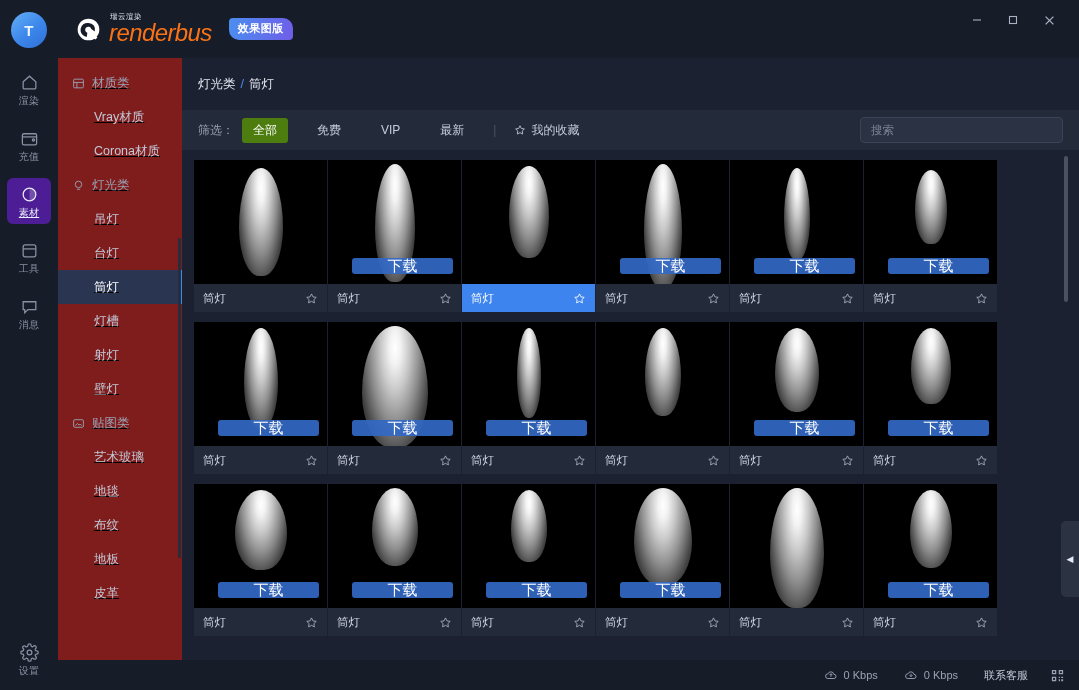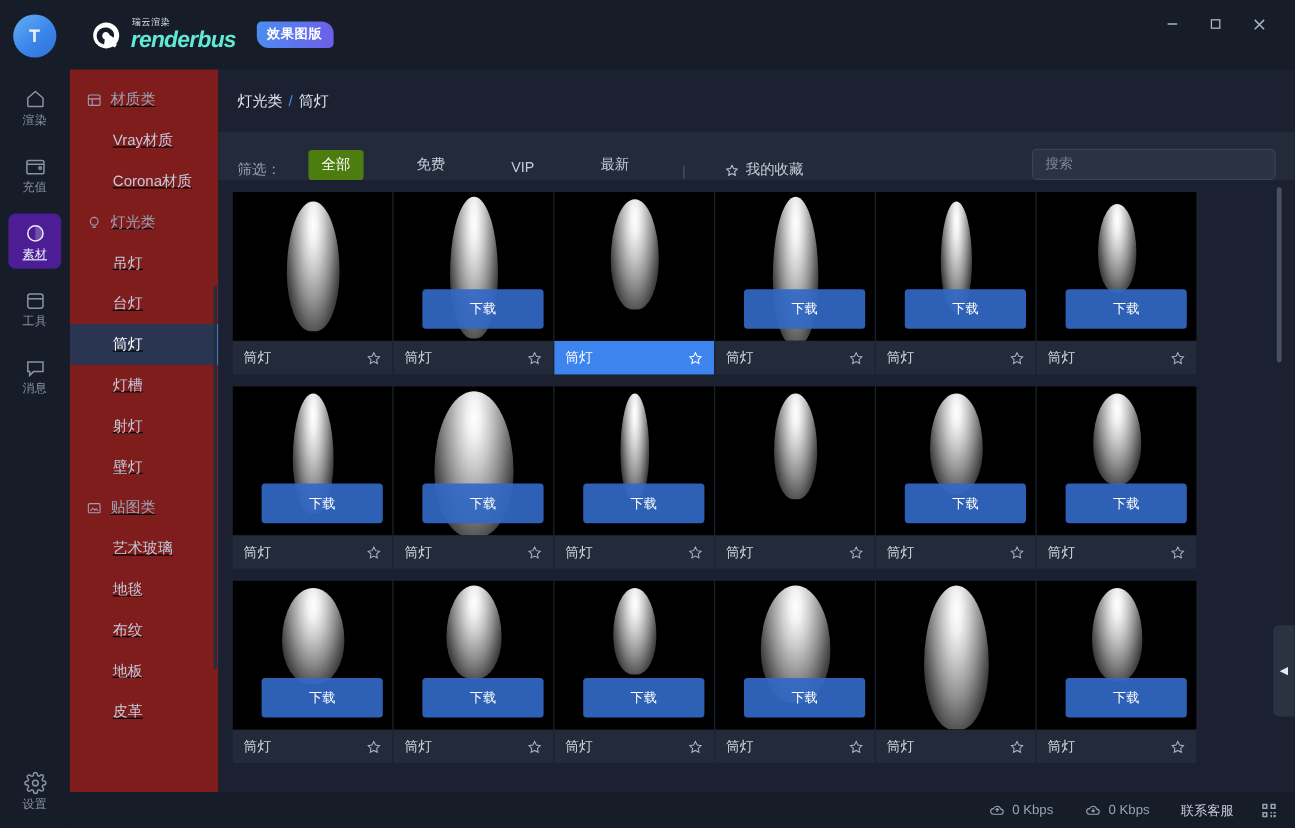--- a/index.html
+++ b/index.html
@@ -63,21 +63,21 @@
     display: flex; align-items: center;
     padding-left: 18px; padding-right: 0;
     position: relative;
   }
   .logo { display: flex; align-items: center; gap: 8px; }
   .logo-mark {
     width: 25px; height: 25px; position: relative;
   }
   .logo-text { display: flex; flex-direction: column; line-height: 1; }
   .logo-cn { font-size: 7.5px; color: #e6eaf2; letter-spacing: .5px; margin-bottom: 1px; margin-left:1px;}
-  .logo-en { font-size: 19px; font-weight: bold; font-style: italic; color: #5eead4; letter-spacing: -0.6px; }
+  .logo-en { font-size: 24px; font-weight: normal; font-style: italic; color: #f97316; letter-spacing: -0.6px; }
   .logo-badge {
     margin-left: 9px;
     background: linear-gradient(100deg,#4b8ef0 0%,#6f5de8 100%);
     color: #fff; font-size: 11px; font-weight: bold;
     padding: 3px 9px 4px; border-radius: 4px 10px 4px 10px;
     letter-spacing: .5px;
   }
   .win-ctrls { margin-left: auto; display: flex; height: 58px; }
   .win-btn {
     width: 36px; height: 40px; display: flex; align-items: center; justify-content: center;
@@ -128,23 +128,23 @@
     height: 52px; flex: 0 0 52px;
     display: flex; align-items: center;
     padding-left: 16px;
     color: #e3e8f2; font-size: 12.5px; gap: 5px;
   }
   .bc-sep { color: #4f8cf0; }
 
   .filterbar {
     height: 40px; flex: 0 0 40px;
     background: #232a3a;
-    display: flex; align-items: flex-end;
+    display: flex; align-items: center;
     padding: 0 16px;
-    gap: 15px;
+    gap: 0;
   }
   .f-label { color: #99a1b3; font-size: 12px; margin-right: 8px; }
   .f-pill {
     font-size: 12px; color: #c5ccda; padding: 4px 11px; border-radius: 3px;
     cursor: pointer; margin-right: 18px;
   }
   .f-pill.active { background: #4d7c0f; color: #ffffff; }
   .f-div { color: #4a5266; margin-right: 18px; font-size: 12px; }
   .f-fav { display: flex; align-items: center; gap: 5px; color: #c5ccda; font-size: 12px; cursor: pointer; }
   .search-wrap { margin-left: auto; }
@@ -181,23 +181,23 @@
   .card-thumb {
     height: 124px; background: #000000;
     position: relative; overflow: hidden;
   }
   .light {
     position: absolute; left: 50%; transform: translateX(-50%);
     background: radial-gradient(ellipse at 50% 18%, #ffffff 0%, #f2f2f2 12%, #c9c9c9 30%, #8e8e8e 52%, #4a4a4a 74%, #111111 95%);
   }
   .dl-btn {
     position: absolute; left: 24px; right: 8px; bottom: 10px;
-    height: 33px; border-radius: 3px;
+    height: 16px; border-radius: 3px;
     background: rgba(50,104,196,0.92);
-    color: #ffffff; font-size: 11px;
+    color: #ffffff; font-size: 15px;
     display: flex; align-items: center; justify-content: center;
     cursor: pointer;
   }
   .card-foot {
     height: 28px; display: flex; align-items: center; justify-content: space-between;
     padding: 0 9px;
     color: #d3d9e6; font-size: 11.5px;
   }
   .card.hot .card-foot { background: #3d84ee; color: #ffffff; }
   .star { color: #aab2c2; font-size: 13px; line-height: 1; cursor: pointer; }

